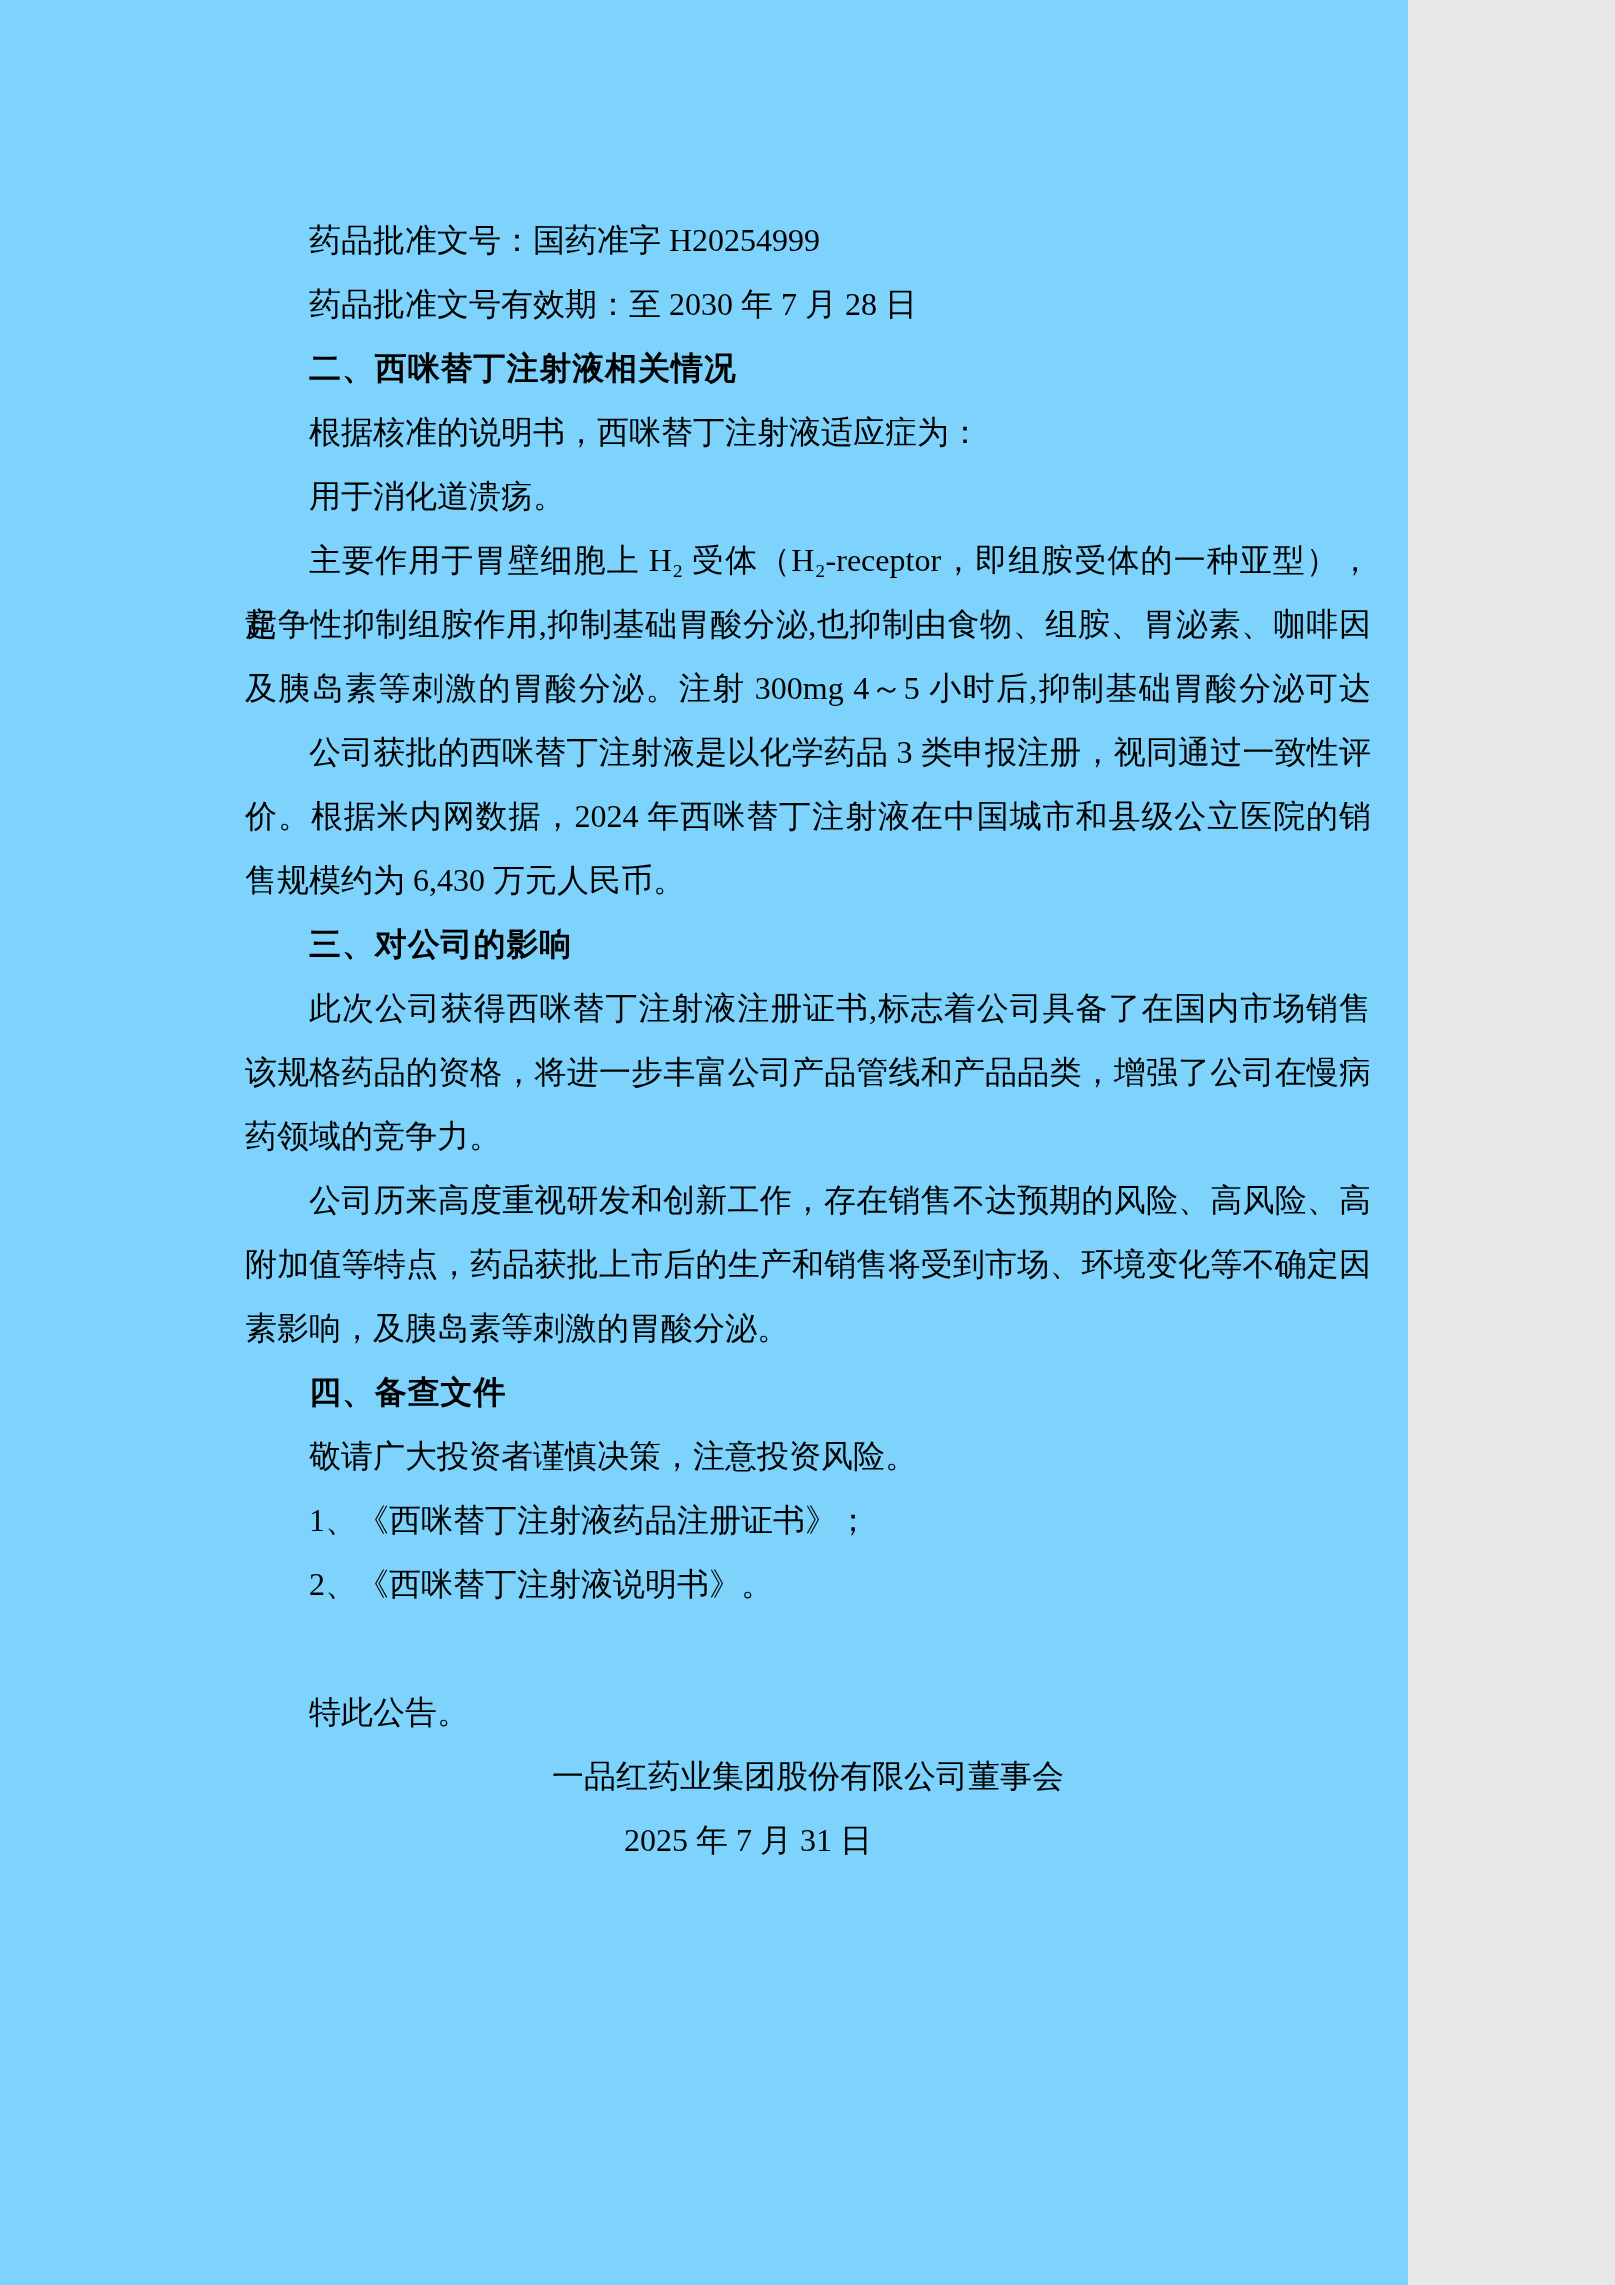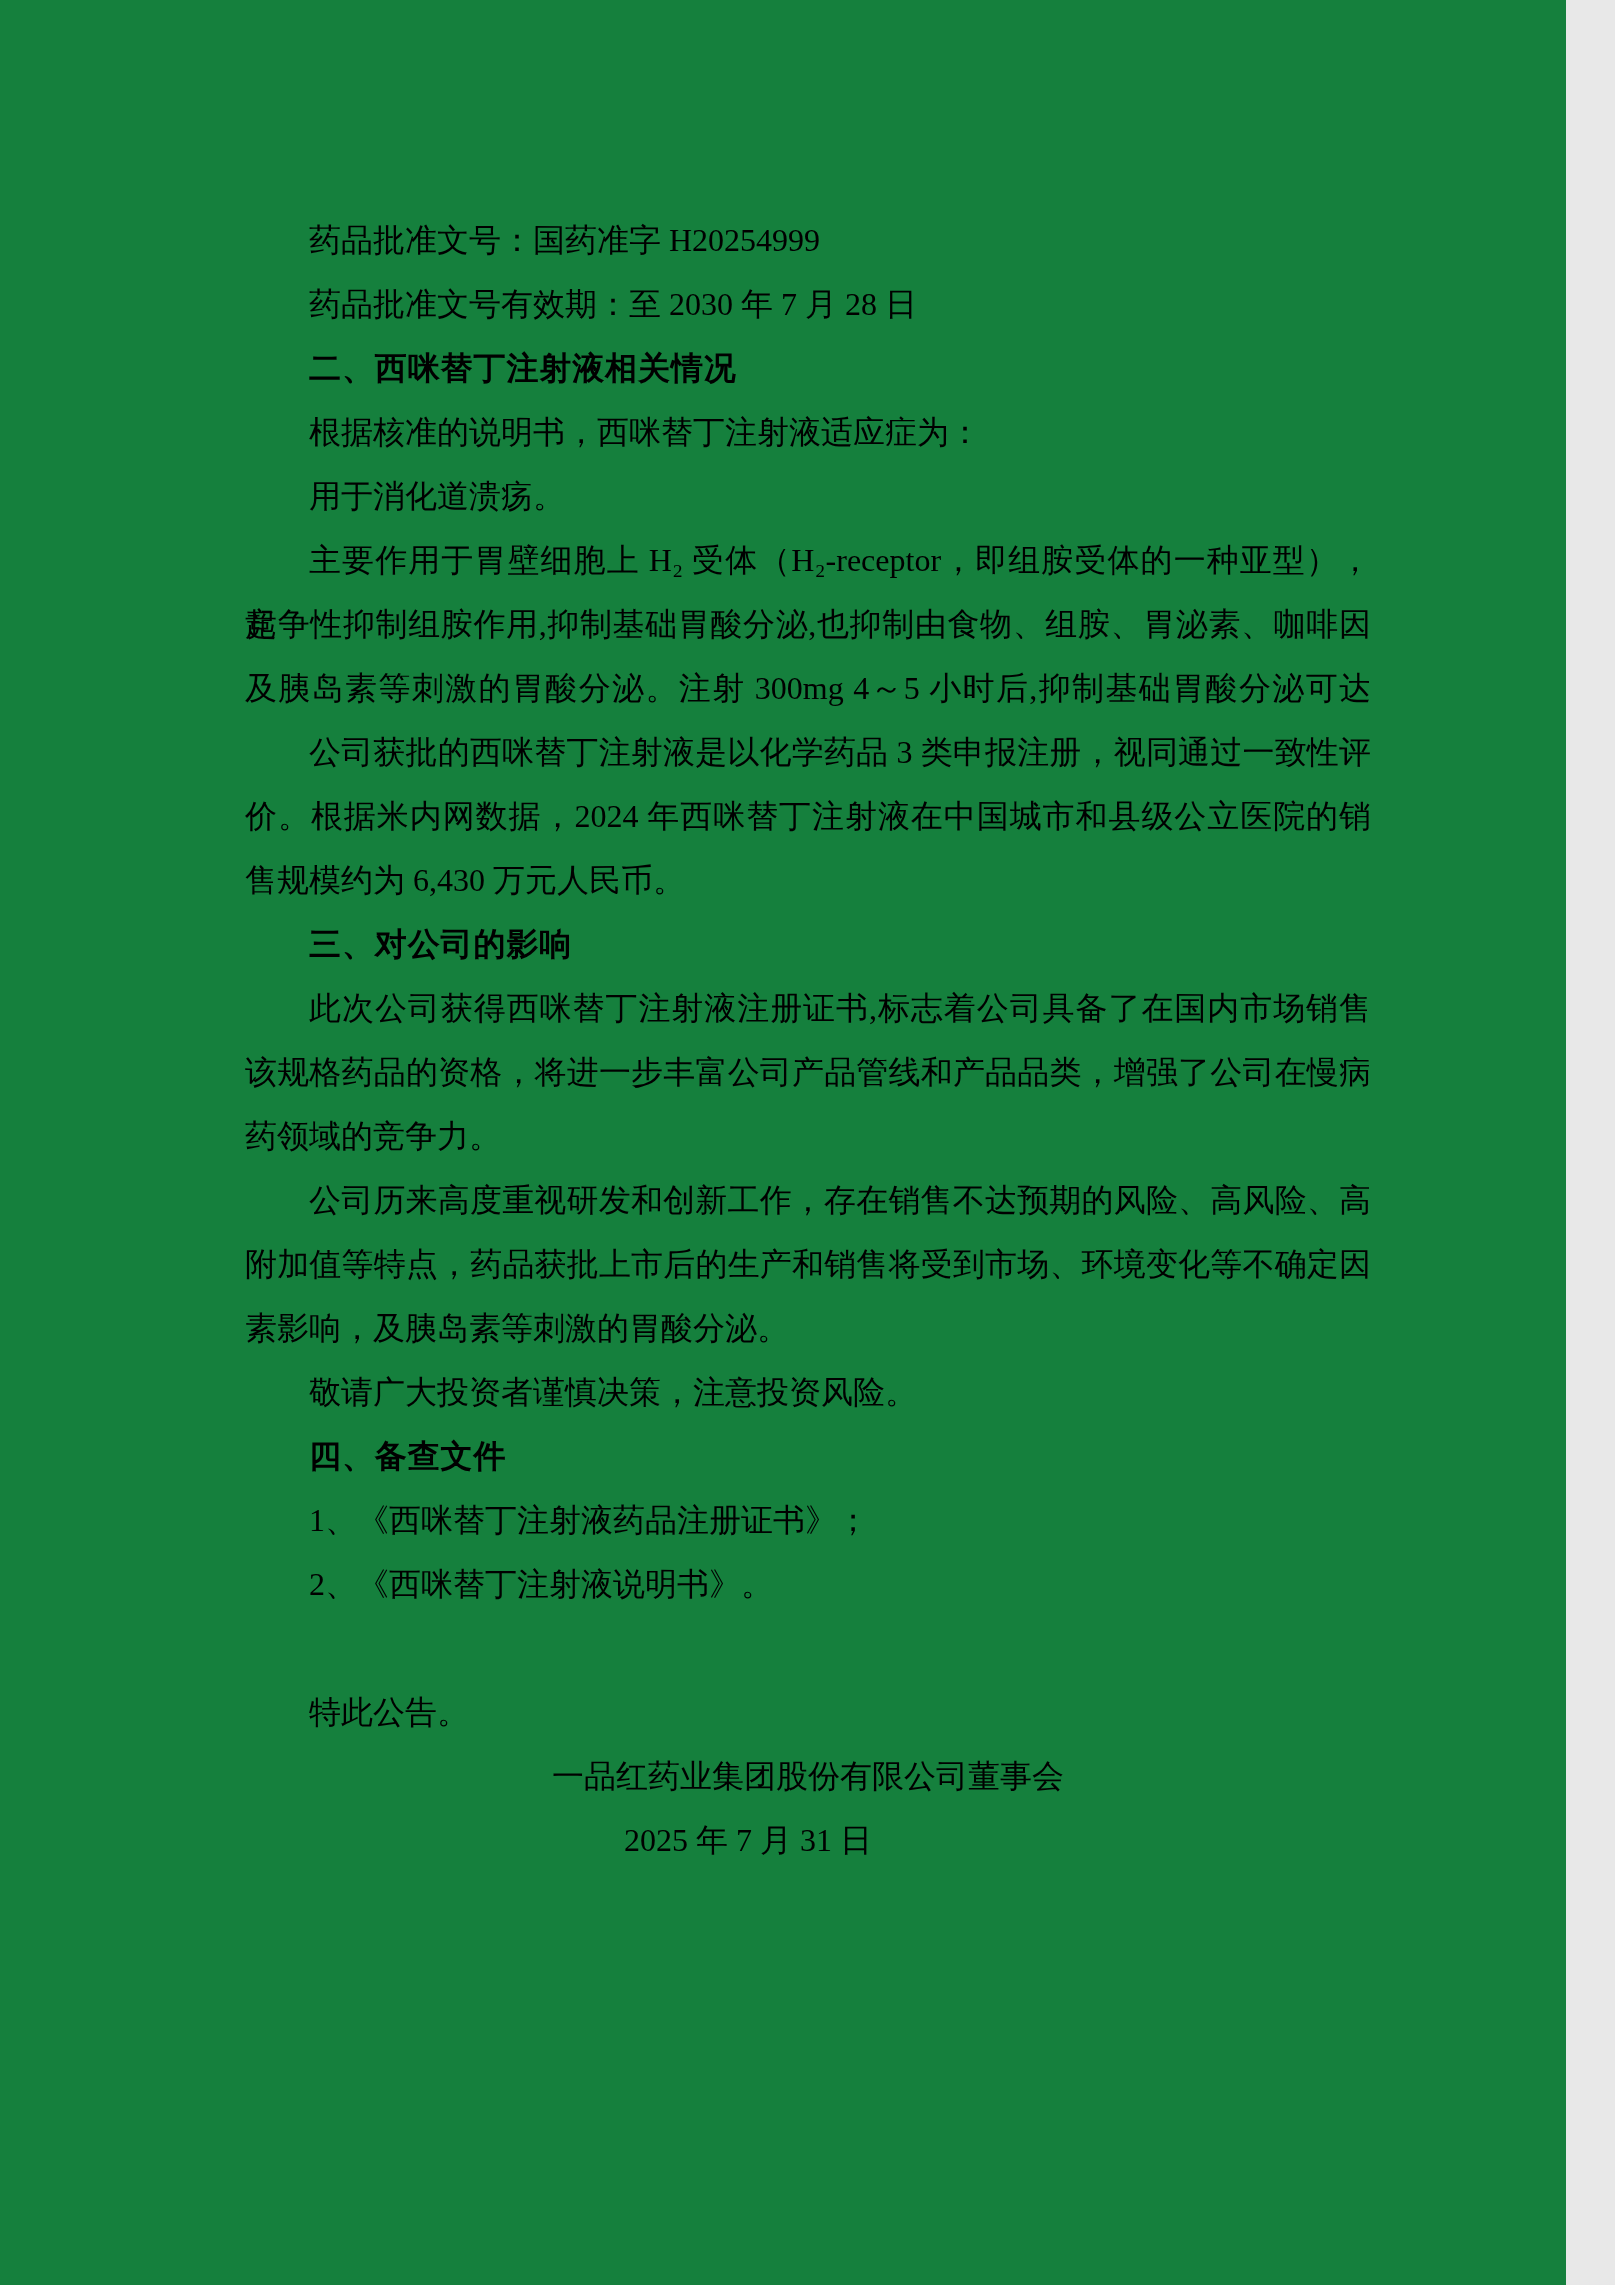--- a/index.html
+++ b/index.html
@@ -1,20 +1,20 @@
 <!DOCTYPE html>
 <html style="font-size:15px"><head>
 <meta charset="utf-8">
 <style>
   html, body { margin: 0; padding: 0; background: #e8e8e8; }
   .page {
     position: relative;
-    width: 1566px;
+    width: 1408px;
     height: 2285px;
-    background: #15803d;
+    background: #7dd3fc;
     color: #000000;
     font-family: "Liberation Serif", "DejaVu Serif", serif;
     overflow: hidden;
   }
   .doc {
     position: absolute;
     left: 245px;
     top: 208px;
     width: 1126px;
     font-size: 32px;
@@ -48,22 +48,22 @@
     <div class="line indent justify">公司获批的西咪替丁注射液是以化学药品 3 类申报注册，视同通过一致性评</div>
     <div class="line justify">价。根据米内网数据，2024 年西咪替丁注射液在中国城市和县级公立医院的销</div>
     <div class="line">售规模约为 6,430 万元人民币。</div>
     <div class="line indent heading">三、对公司的影响</div>
     <div class="line indent justify">此次公司获得西咪替丁注射液注册证书,标志着公司具备了在国内市场销售</div>
     <div class="line justify">该规格药品的资格，将进一步丰富公司产品管线和产品品类，增强了公司在慢病</div>
     <div class="line">药领域的竞争力。</div>
     <div class="line indent justify">公司历来高度重视研发和创新工作，存在销售不达预期的风险、高风险、高</div>
     <div class="line justify">附加值等特点，药品获批上市后的生产和销售将受到市场、环境变化等不确定因</div>
     <div class="line">素影响，及胰岛素等刺激的胃酸分泌。</div>
+    <div class="line indent heading">四、备查文件</div>
     <div class="line indent">敬请广大投资者谨慎决策，注意投资风险。</div>
-    <div class="line indent heading">四、备查文件</div>
     <div class="line indent">1、《西咪替丁注射液药品注册证书》；</div>
     <div class="line indent">2、《西咪替丁注射液说明书》。</div>
     <div class="line blank"></div>
     <div class="line indent">特此公告。</div>
     <div class="line sig-company">一品红药业集团股份有限公司董事会</div>
     <div class="line sig-date">2025 年 7 月 31 日</div>
   </div>
 </div>
 
 

